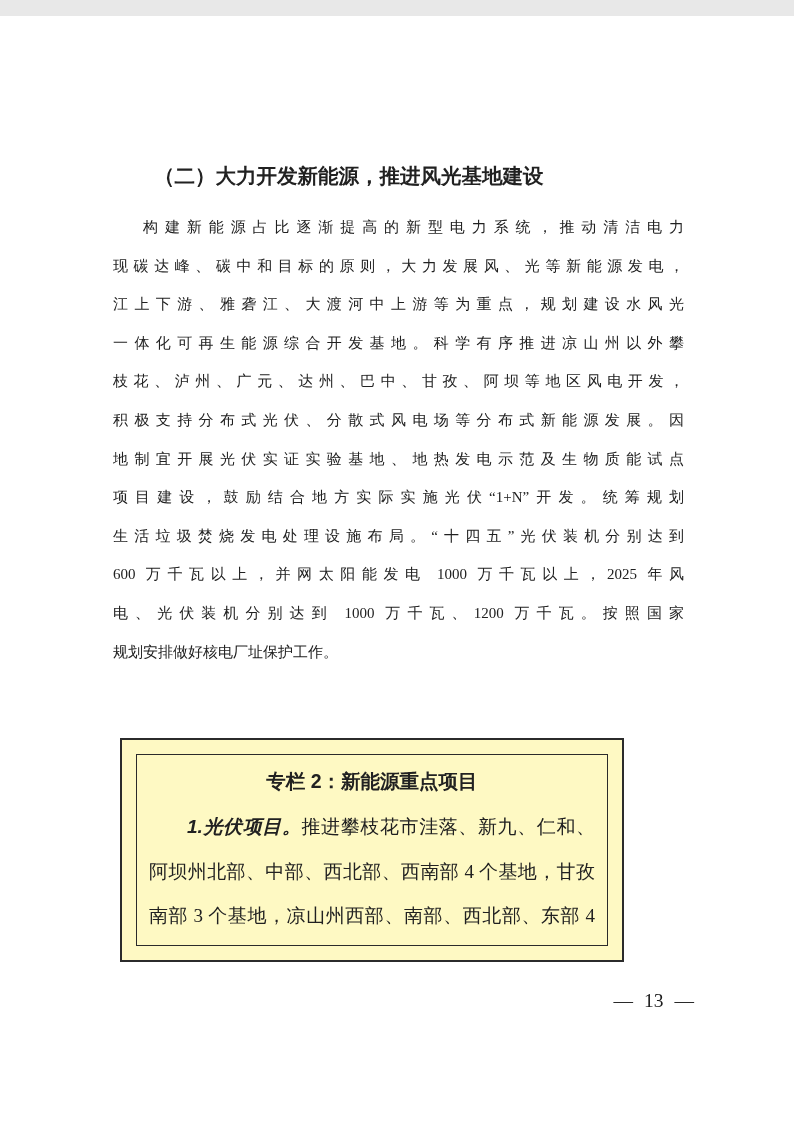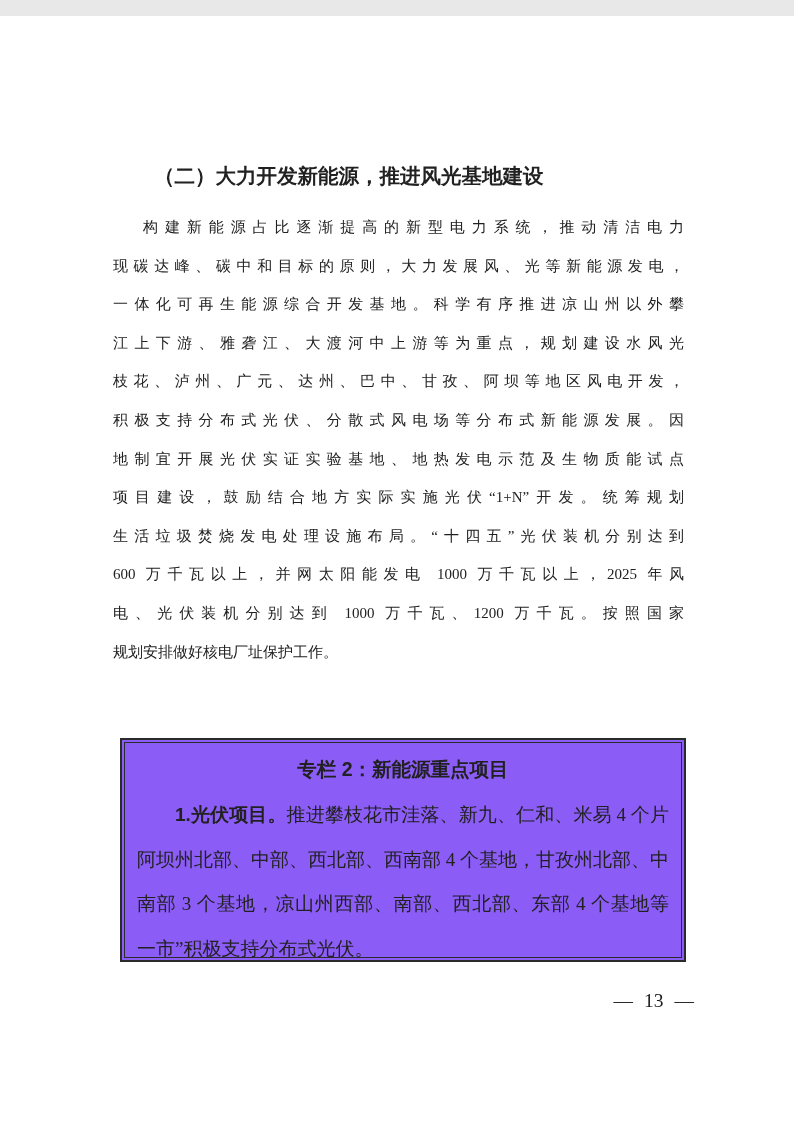--- a/index.html
+++ b/index.html
@@ -44,26 +44,26 @@
   .para .line.first {
     text-indent: 2em;
   }
   .para .line.last {
     text-align-last: left;
   }
   .box-outer {
     position: absolute;
     left: 120px;
     top: 722px;
-    width: 566px;
+    width: 504px;
     height: 224px;
     box-sizing: border-box;
     border: 2px solid #2b2b2b;
-    padding: 2px;
-    background: #8b5cf6;
+    padding: 14px;
+    background: #fef9c3;
   }
   .box-inner {
     box-sizing: border-box;
     width: 100%;
     height: 100%;
     border: 1px solid #2b2b2b;
     padding: 10px 12px 0 12px;
     overflow: hidden;
   }
   .box-title {
@@ -85,20 +85,21 @@
   }
   .box-line.bl-first {
     text-indent: 2em;
   }
   .box-line.bl-last {
     text-align-last: left;
   }
   .box-lead {
     font-family: "Liberation Sans", "DejaVu Sans", sans-serif;
     font-weight: bold;
+    font-style: italic;
   }
   .footer {
     position: absolute;
     top: 972px;
     right: 100px;
     font-size: 19.5px;
     line-height: 26px;
     display: flex;
     align-items: center;
     gap: 11px;
@@ -109,22 +110,22 @@
 <body>
 
 <div class="page">
 
   <div class="content">
     <div class="heading">（二）大力开发新能源，推进风光基地建设</div>
 
     <div class="para">
       <div class="line first">构建新能源占比逐渐提高的新型电力系统，推动清洁电力</div>
       <div class="line">现碳达峰、碳中和目标的原则，大力发展风、光等新能源发电，</div>
+      <div class="line">江上下游、雅砻江、大渡河中上游等为重点，规划建设水风光</div>
       <div class="line">一体化可再生能源综合开发基地。科学有序推进凉山州以外攀</div>
-      <div class="line">江上下游、雅砻江、大渡河中上游等为重点，规划建设水风光</div>
       <div class="line">枝花、泸州、广元、达州、巴中、甘孜、阿坝等地区风电开发，</div>
       <div class="line">积极支持分布式光伏、分散式风电场等分布式新能源发展。因</div>
       <div class="line">地制宜开展光伏实证实验基地、地热发电示范及生物质能试点</div>
       <div class="line">项目建设，鼓励结合地方实际实施光伏“1+N”开发。统筹规划</div>
       <div class="line">生活垃圾焚烧发电处理设施布局。“十四五”光伏装机分别达到</div>
       <div class="line">600 万千瓦以上，并网太阳能发电 1000 万千瓦以上，2025 年风</div>
       <div class="line">电、光伏装机分别达到 1000 万千瓦、1200 万千瓦。按照国家</div>
       <div class="line last">规划安排做好核电厂址保护工作。</div>
     </div>
   </div>

